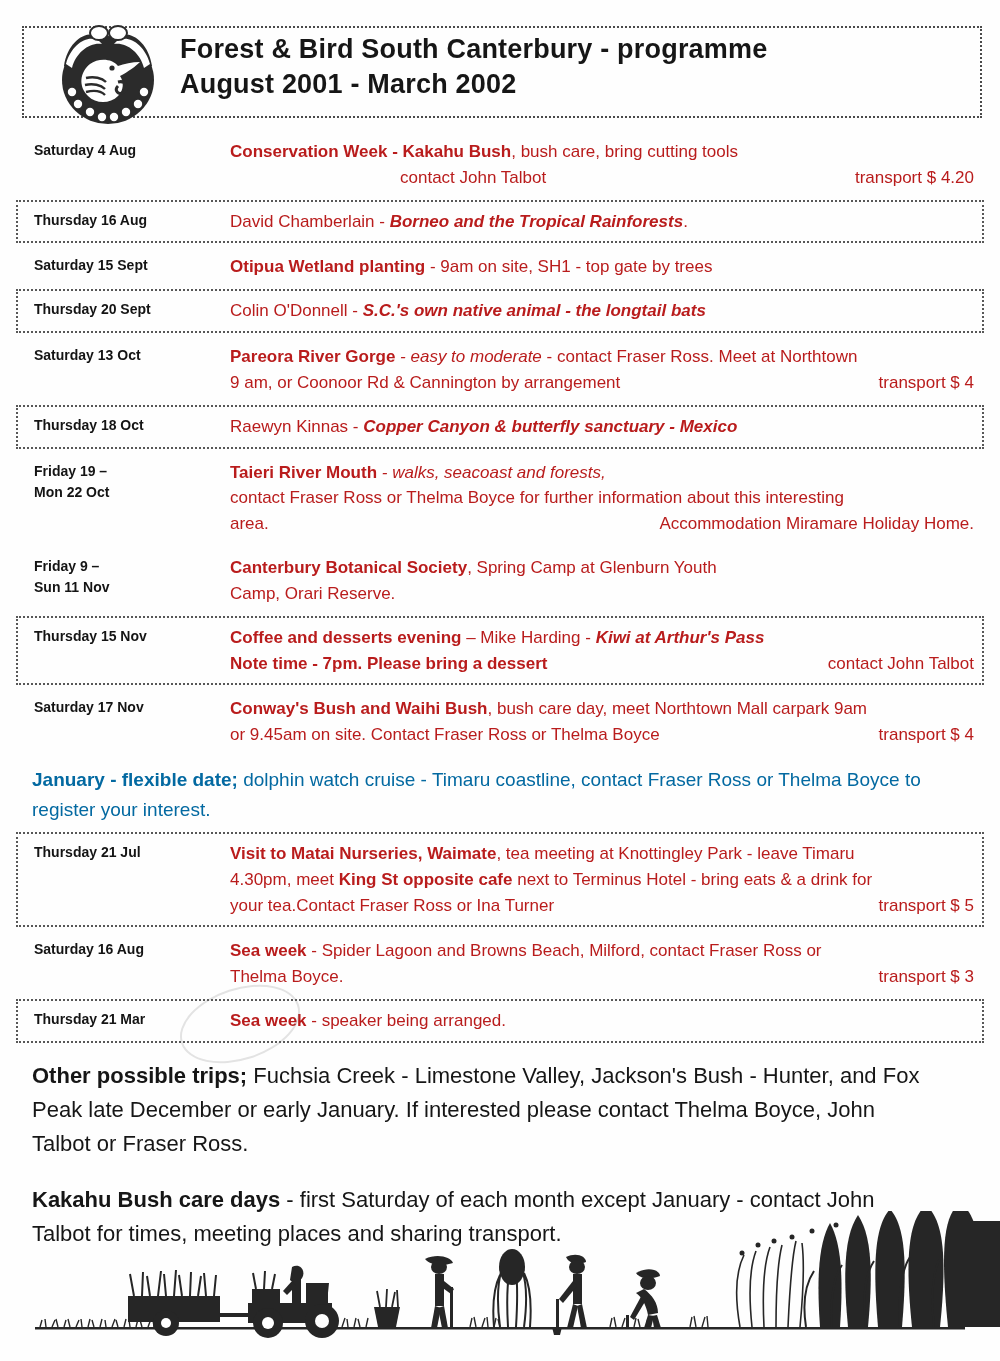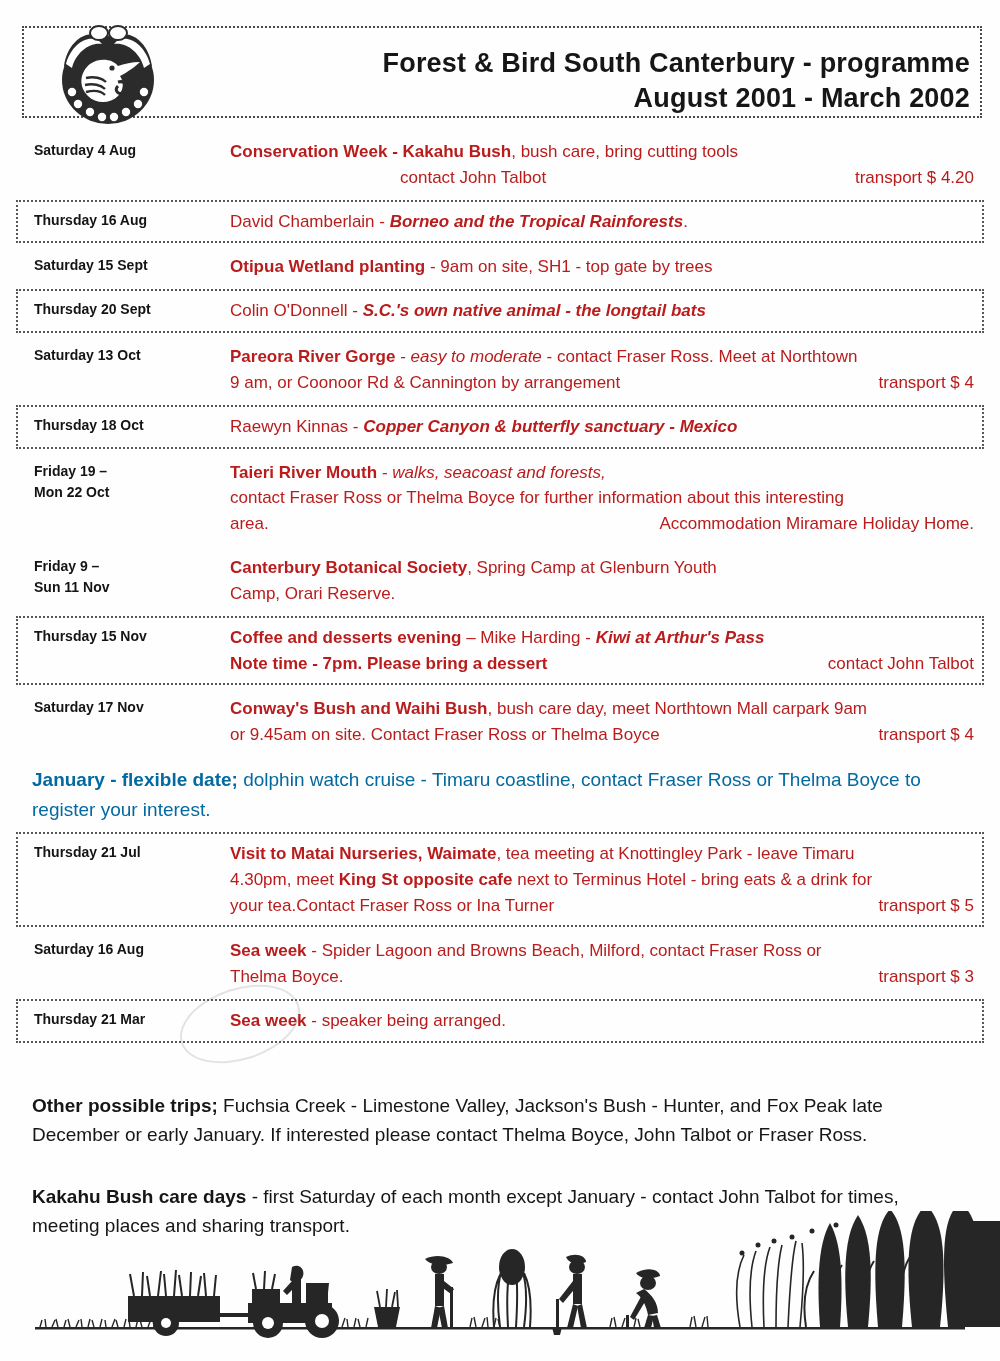--- a/index.html
+++ b/index.html
@@ -36,27 +36,26 @@
     right: 18px;
     height: 92px;
     border: 2px dotted #4a4a4a;
     box-sizing: border-box;
   }
   .header-text {
     position: absolute;
     left: 180px;
     top: 32px;
     right: 30px;
-    text-align: right;
+    text-align: left;
     font-weight: bold;
     font-size: 27px;
     line-height: 1.28;
     letter-spacing: 0.2px;
     color: #161616;
-    margin-top: 14px;
   }
   .header-line2 { display: block; }
   .logo {
     position: absolute;
     left: 44px;
     top: 20px;
     width: 128px;
     height: 118px;
   }
 
@@ -120,26 +119,25 @@
     line-height: 1.55;
     color: #0369a1;
   }
   .fullpara b { font-weight: bold; }
 
   .footnotes {
     margin: 0 16px;
     padding: 14px 8px 0 16px;
   }
   .footnote {
-    font-size: 19px;
+    font-size: 22px;
     line-height: 1.55;
     margin-bottom: 22px;
     max-width: 900px;
     color: #161616;
-    margin-top: 32px;
   }
   .footnote b { font-weight: bold; }
 
   
   .illustration {
     position: absolute;
     left: 0;
     bottom: 0;
     width: 1000px;
     height: 150px;

